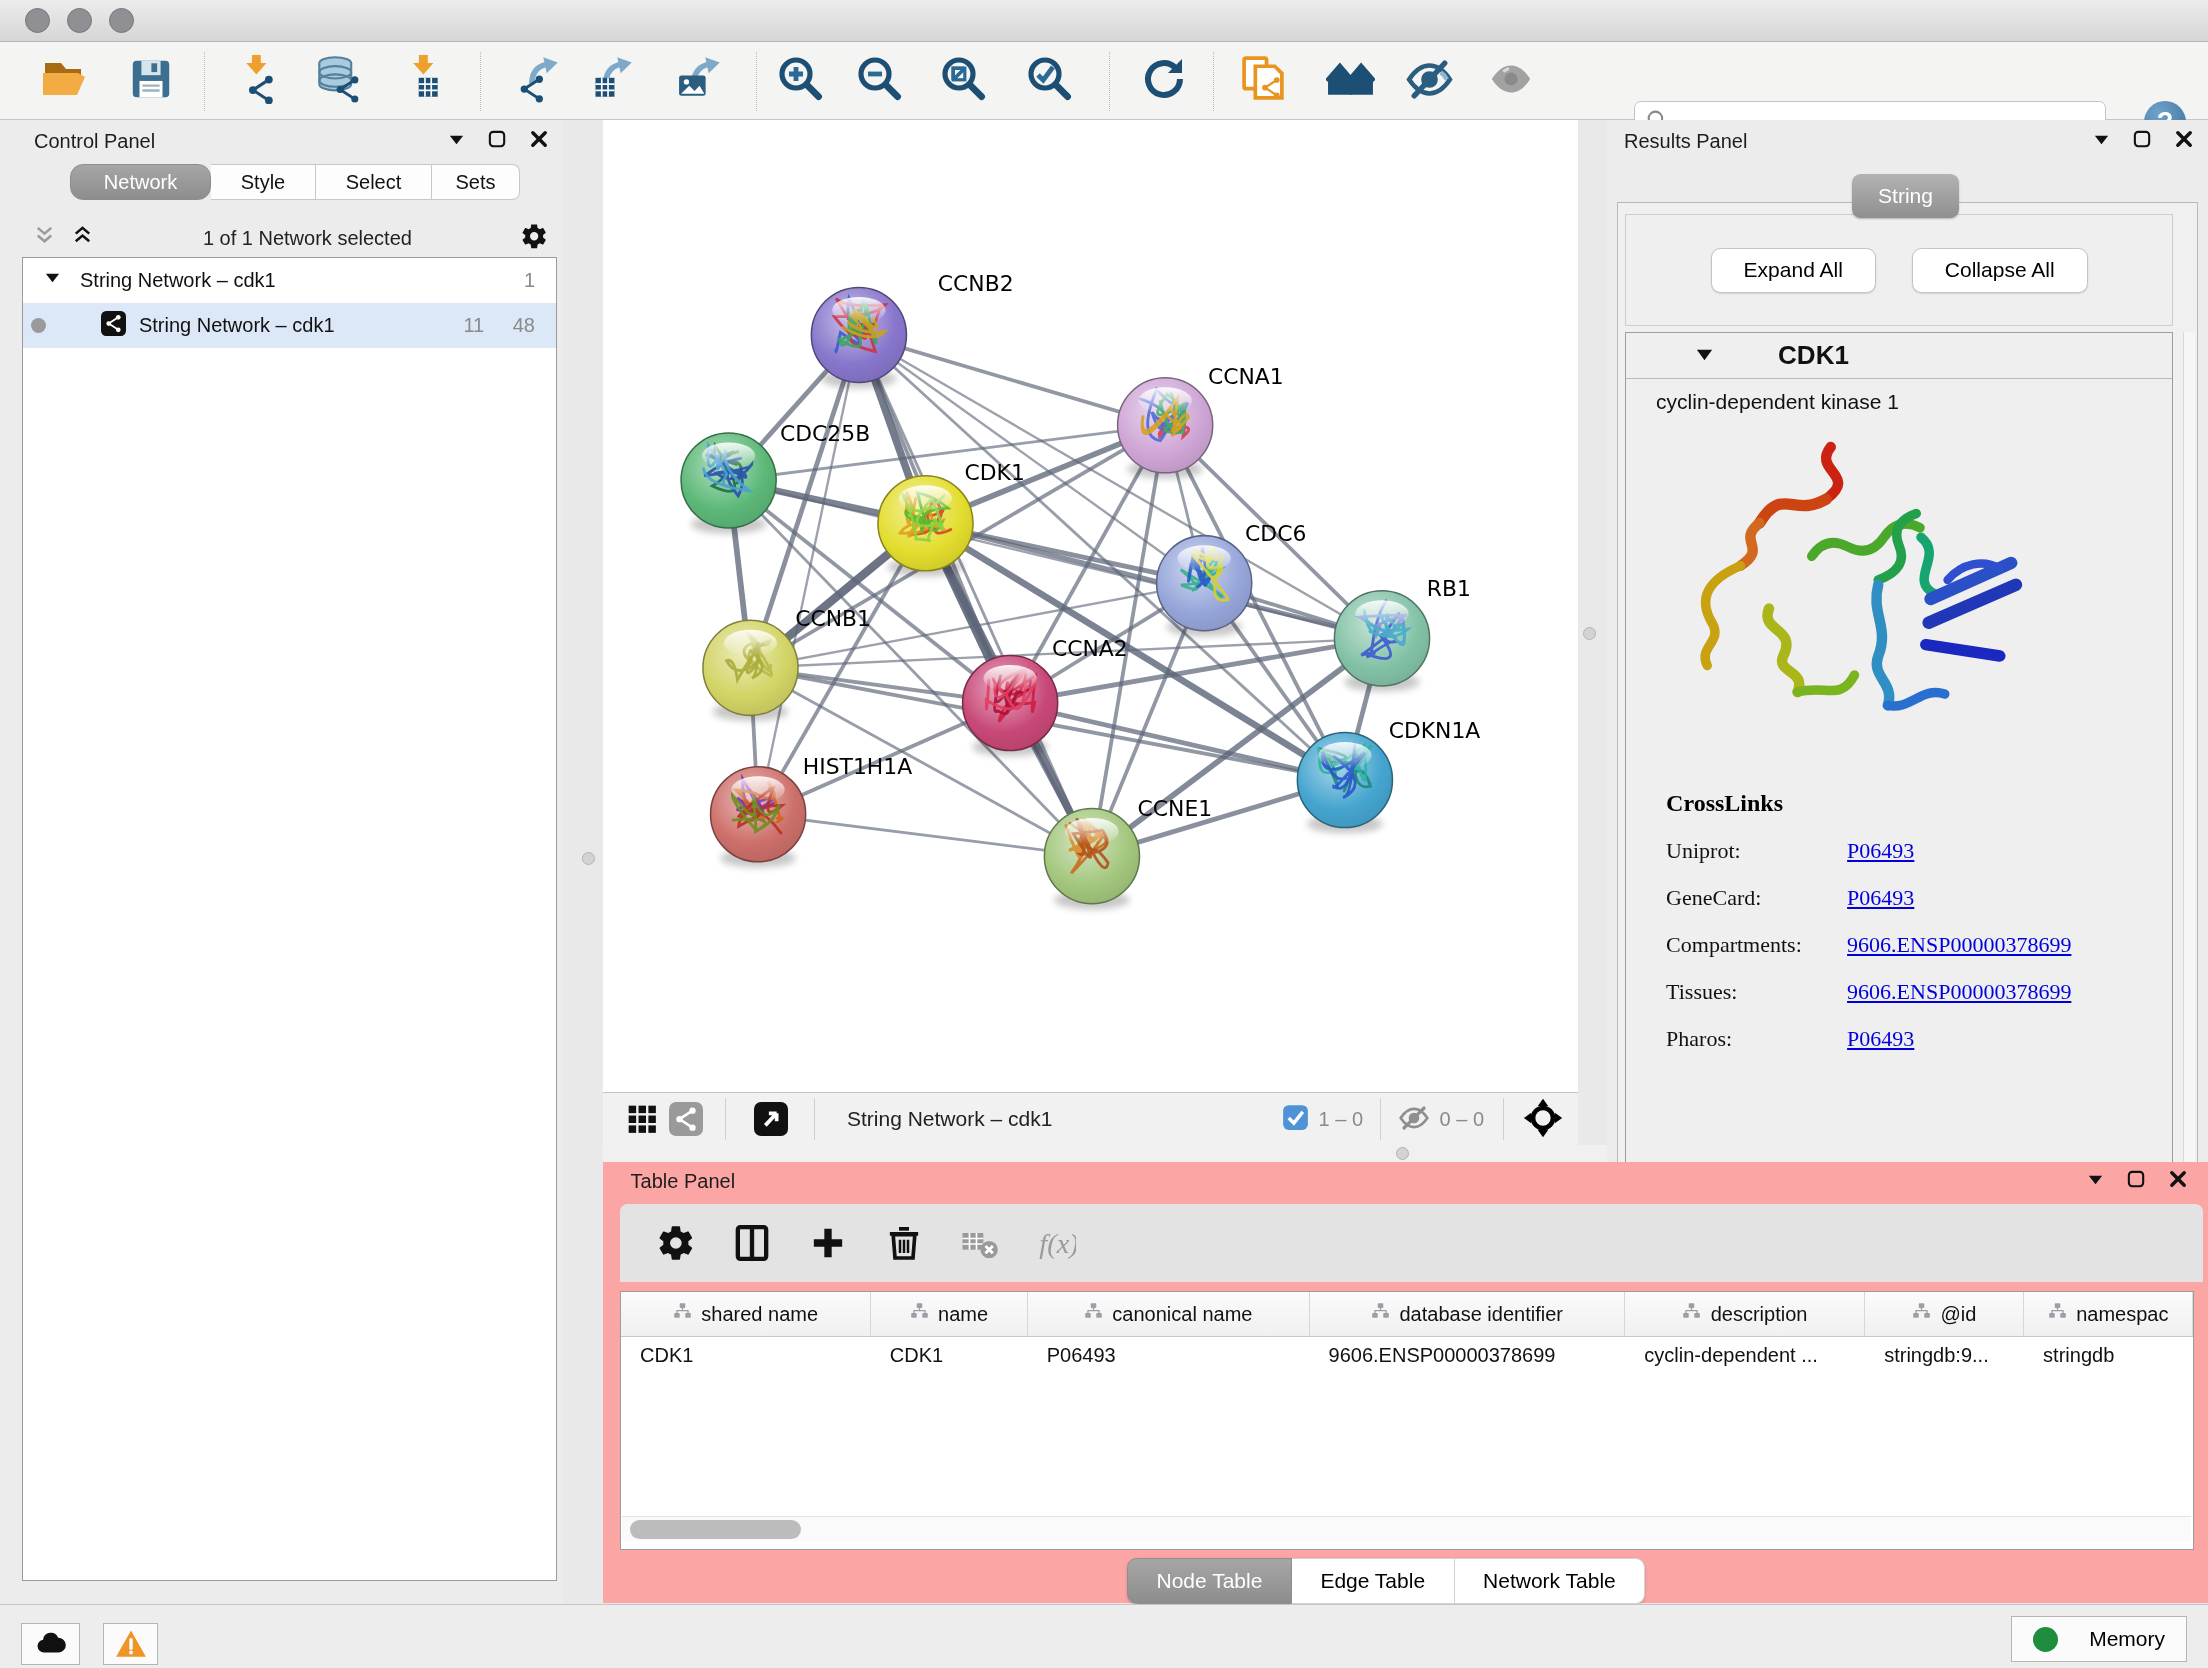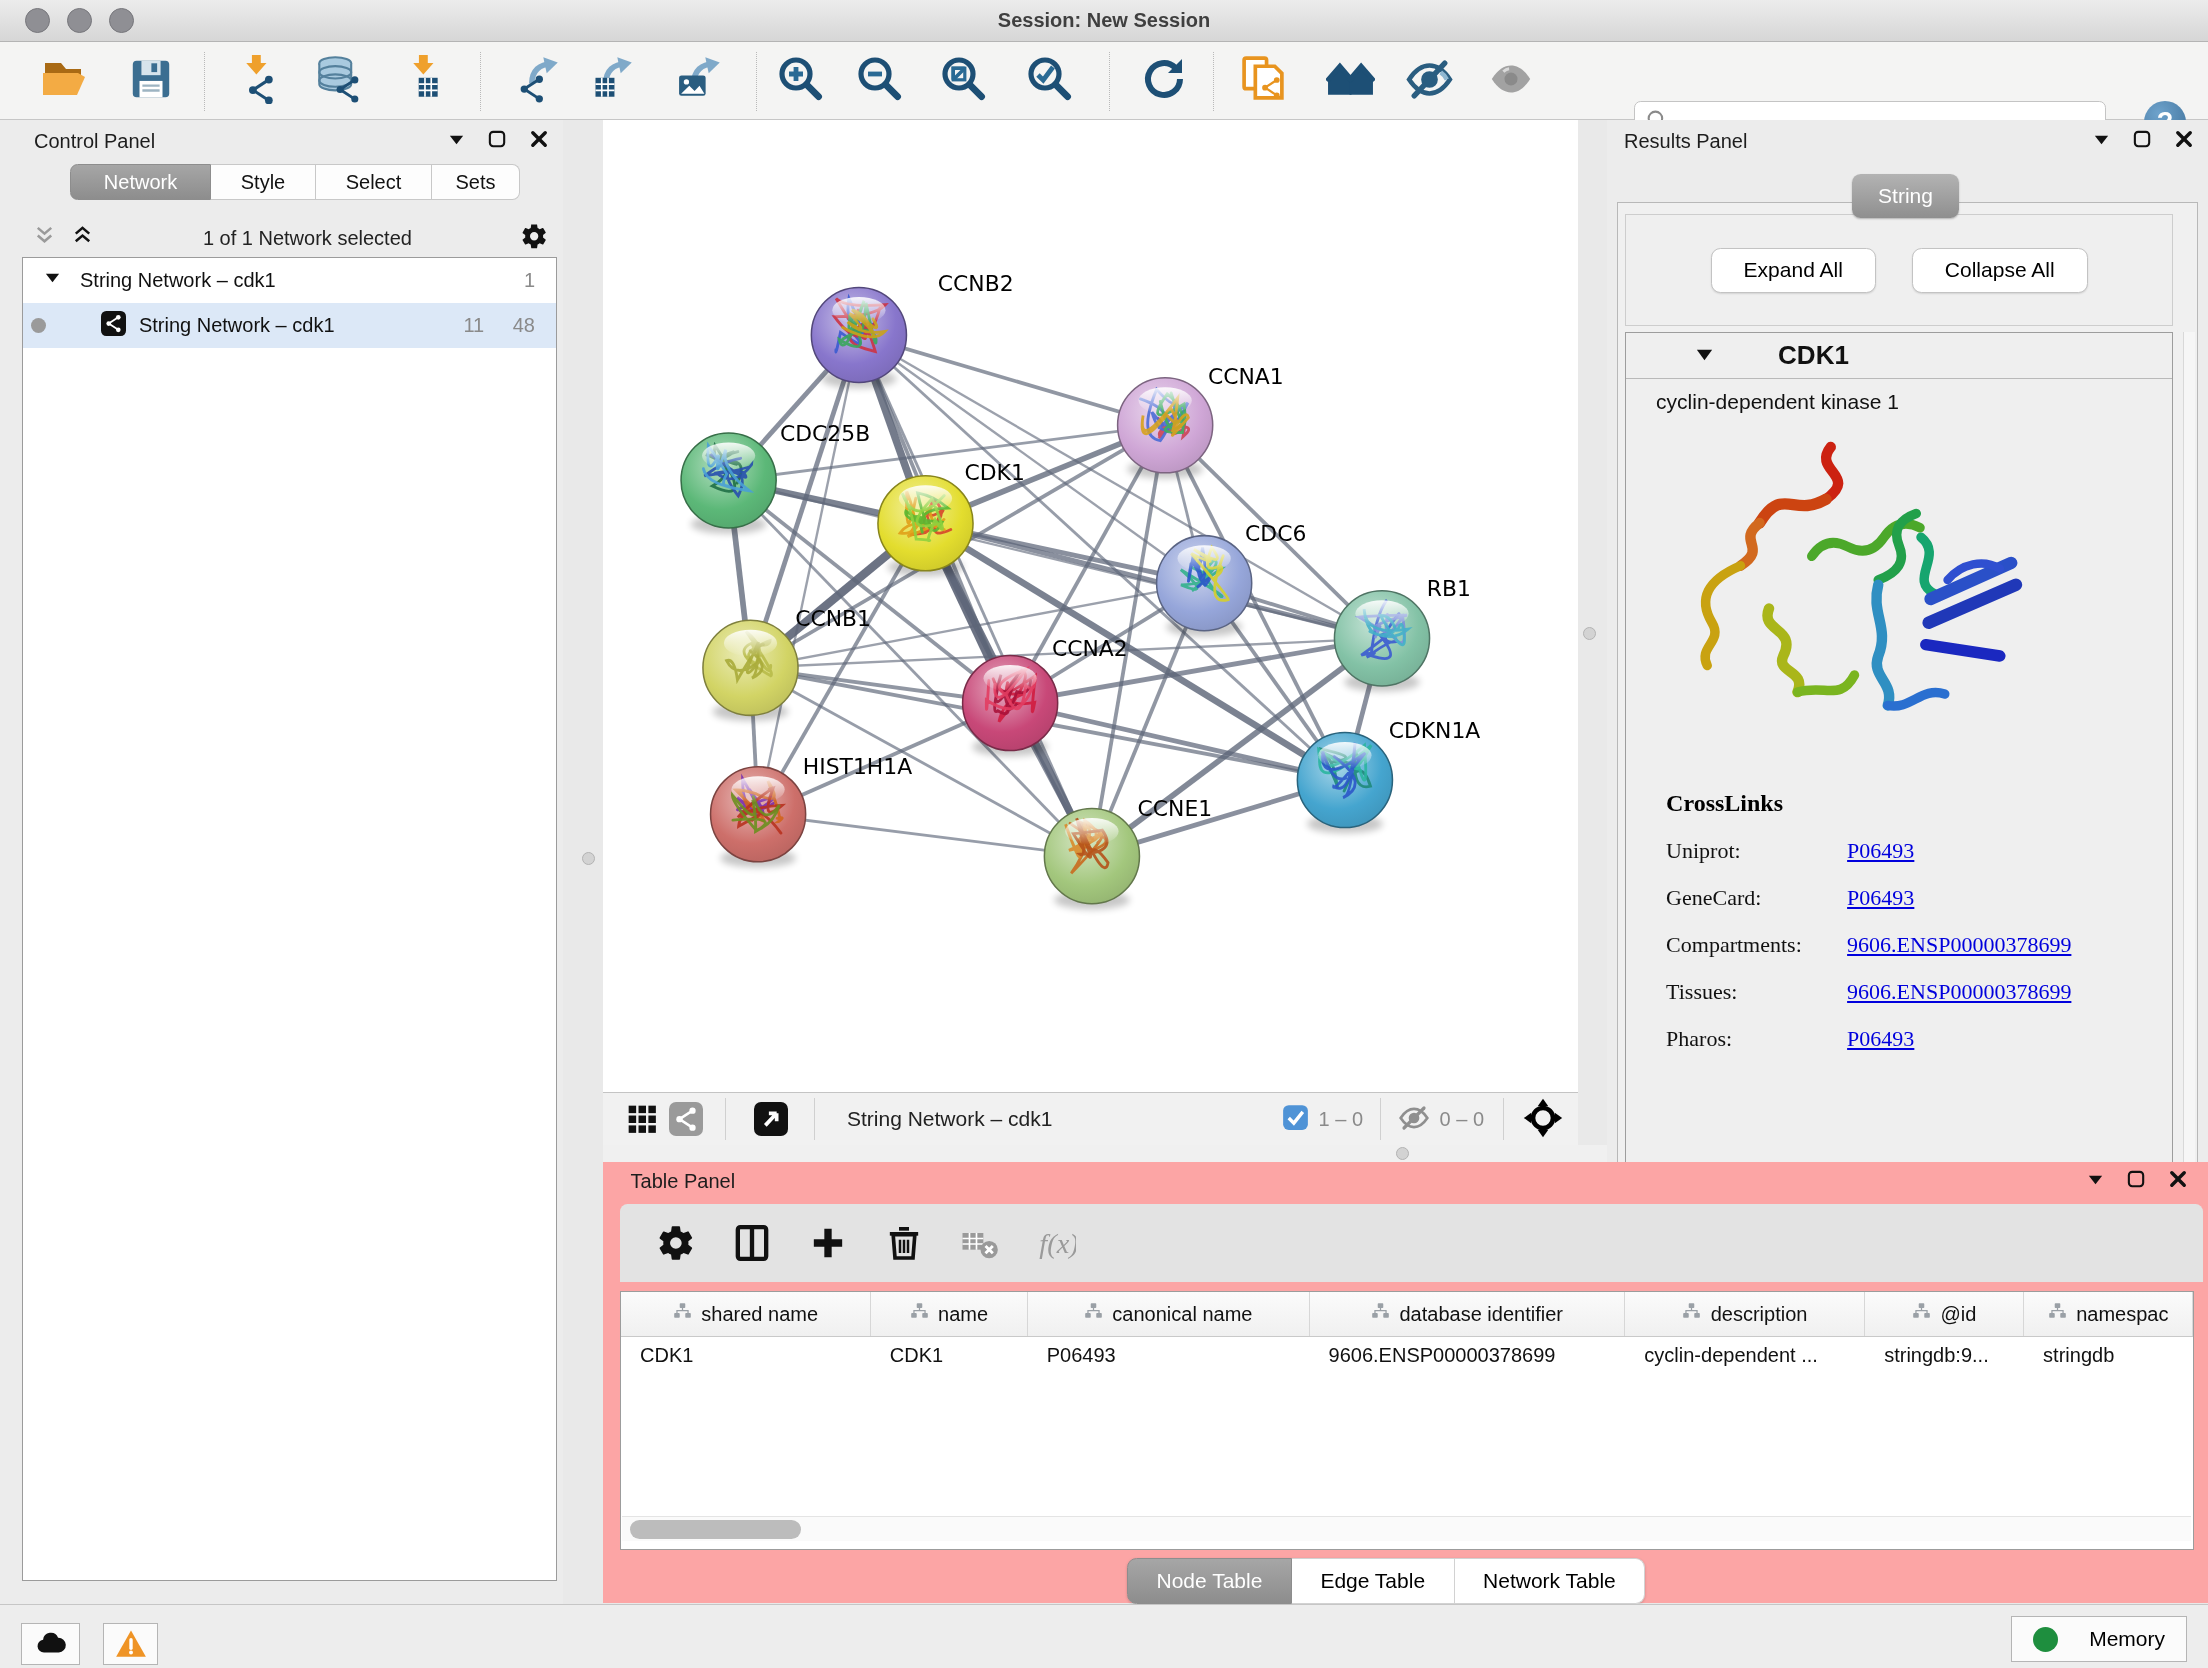--- a/index.html
+++ b/index.html
@@ -111,21 +111,20 @@
   .memdot { width:25px; height:25px; border-radius:50%; background:#1e8e3e; }
   .gutter-strip { left:603px; top:1145px; width:1605px; height:17px; background:#f0f0f0; }
 </style>
 </head>
 <body>
 
 <div class="abs titlebar">
   <div class="traffic"></div>
   <div class="traffic"></div>
   <div class="traffic"></div>
-  <div class="win-title">Session: New Session</div>
 </div>
 
 <div class="abs toolbar" id="main-toolbar">
   <div class="searchbox">
     <span id="search-icon"><svg width="25" height="25" viewBox="0 0 24 24">
           <circle cx="10" cy="10" r="6.5" fill="none" stroke="#8a8a8a" stroke-width="2"></circle>
           <path d="M15 15l5 5" stroke="#8a8a8a" stroke-width="2" stroke-linecap="round"></path>
         </svg></span>
     <input placeholder="" style="">
   </div>
@@ -327,21 +326,21 @@
           </svg></span>
         <span style="cursor: pointer;"><svg width="21" height="21" viewBox="0 0 22 22">
             <rect x="3" y="3" width="15" height="15" rx="3.5" fill="none" stroke="#111" stroke-width="2.2"></rect>
           </svg></span>
         <span style="cursor: pointer;"><svg width="21" height="21" viewBox="0 0 22 22">
             <path d="M4 4l13 13M17 4L4 17" stroke="#111" stroke-width="3.6" stroke-linecap="round"></path>
           </svg></span>
       </span>
   </div>
   <div class="tabs-row" id="cp-tabs">
-      <div class="tab sel" style="width: 141px;">Network</div>
+      <div class="tab sel" style="width: 141px; border-radius: 13px;">Network</div>
       <div class="tab" style="width: 105px;">Style</div>
       <div class="tab" style="width: 116px;">Select</div>
       <div class="tab" style="width: 88px;">Sets</div>
     </div>
   <div class="netsel-row">
     <span id="cp-chevrons" style="display:flex;gap:13.3px;margin-left:32px;">
         <span><svg width="25" height="25" viewBox="0 0 26 26">
             <g stroke="#9a9a9a" stroke-width="2.6" fill="none">
               <path d="M6 4l7 6 7-6"></path>
               <path d="M6 12l7 6 7-6"></path>

